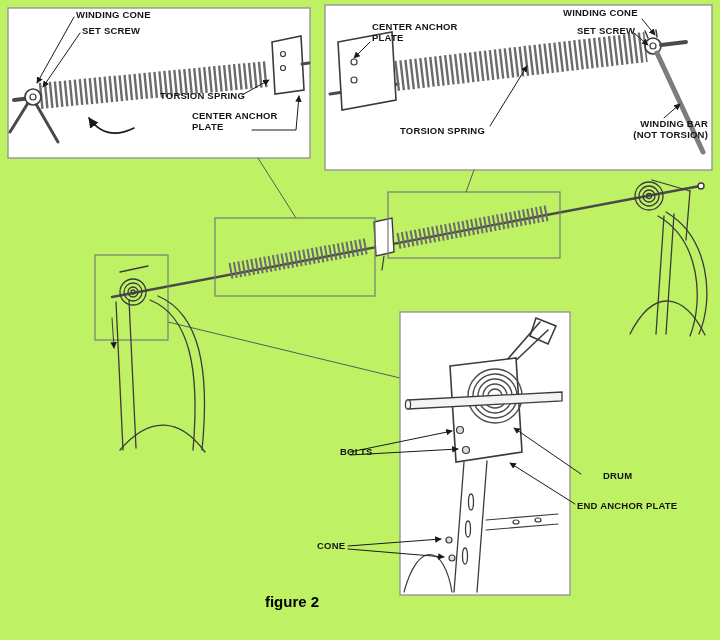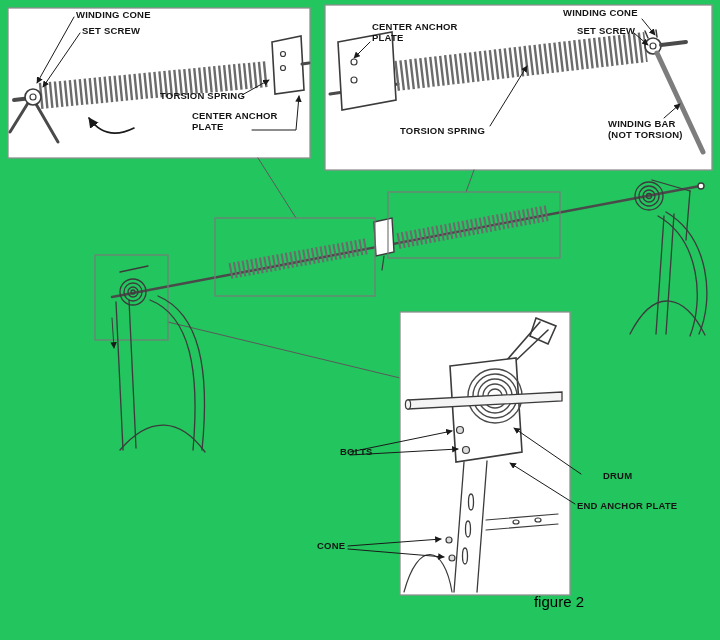--- a/index.html
+++ b/index.html
@@ -1,23 +1,23 @@
 <!DOCTYPE html>
 <html><head>
 <meta charset="utf-8">
 <style>
   html,body{margin:0;padding:0;background:#fff;}
-  #stage{position:relative;width:720px;height:640px;background:#22c55e;overflow:hidden;
+  #stage{position:relative;width:720px;height:640px;background:#bef264;overflow:hidden;
          font-family:"Liberation Sans", sans-serif;}
   svg{position:absolute;left:0;top:0;}
   .lbl{position:absolute;font-size:9.5px;font-weight:700;letter-spacing:.2px;color:#141414;
        white-space:nowrap;line-height:11px;}
-  .lbl.center{text-align:left;}
-  .caption{position:absolute;left:0;top:593px;width:584px;text-align:right;
-           font-size:15px;font-weight:400;color:#000;}
+  .lbl.center{text-align:right;}
+  .caption{position:absolute;left:0;top:593px;width:584px;text-align:center;
+           font-size:15px;font-weight:700;color:#000;}
 </style>
 </head>
 <body>
 
 <div id="stage">
 
 <svg width="720" height="640" viewBox="0 0 720 640">
   <defs>
     <marker id="arw" viewBox="0 0 10 10" refX="9" refY="5" markerWidth="6.5" markerHeight="6.5" orient="auto-start-reverse">
       <path d="M0,0 L10,5 L0,10 z" fill="#1a1a1a"></path>

